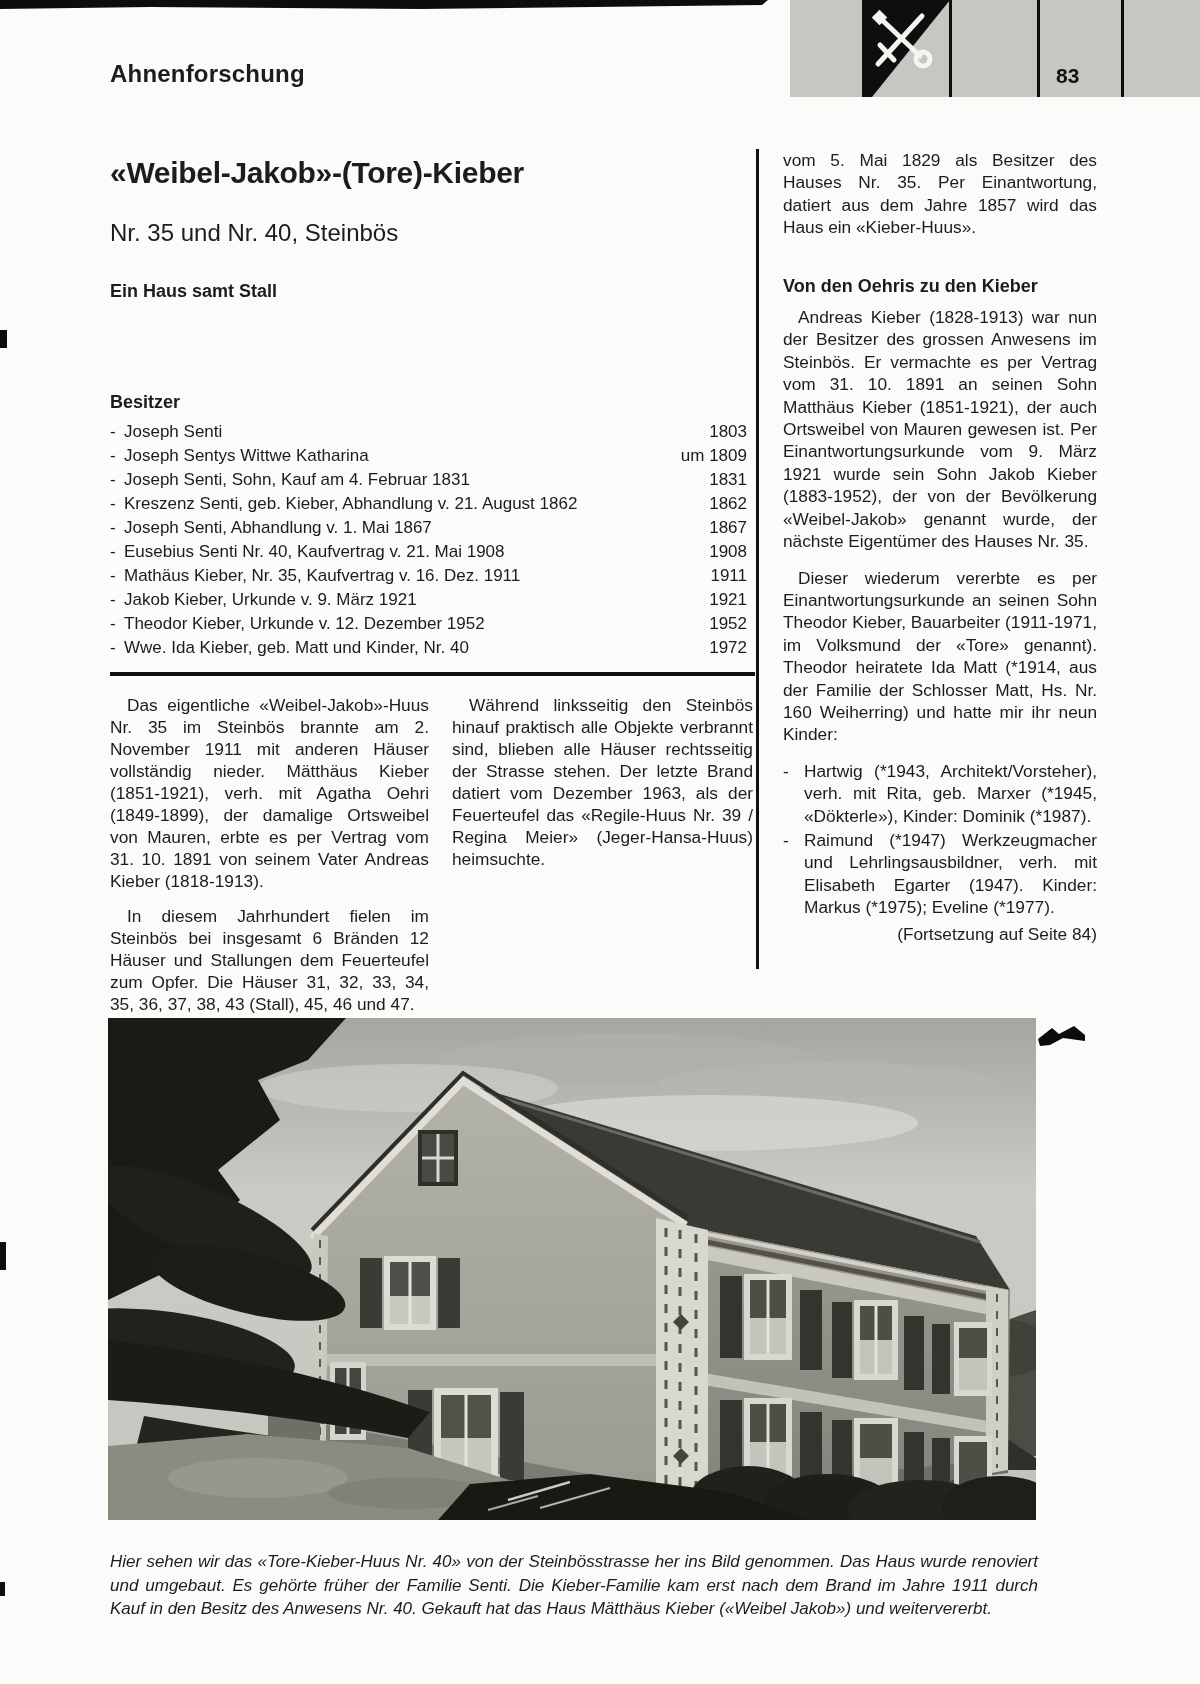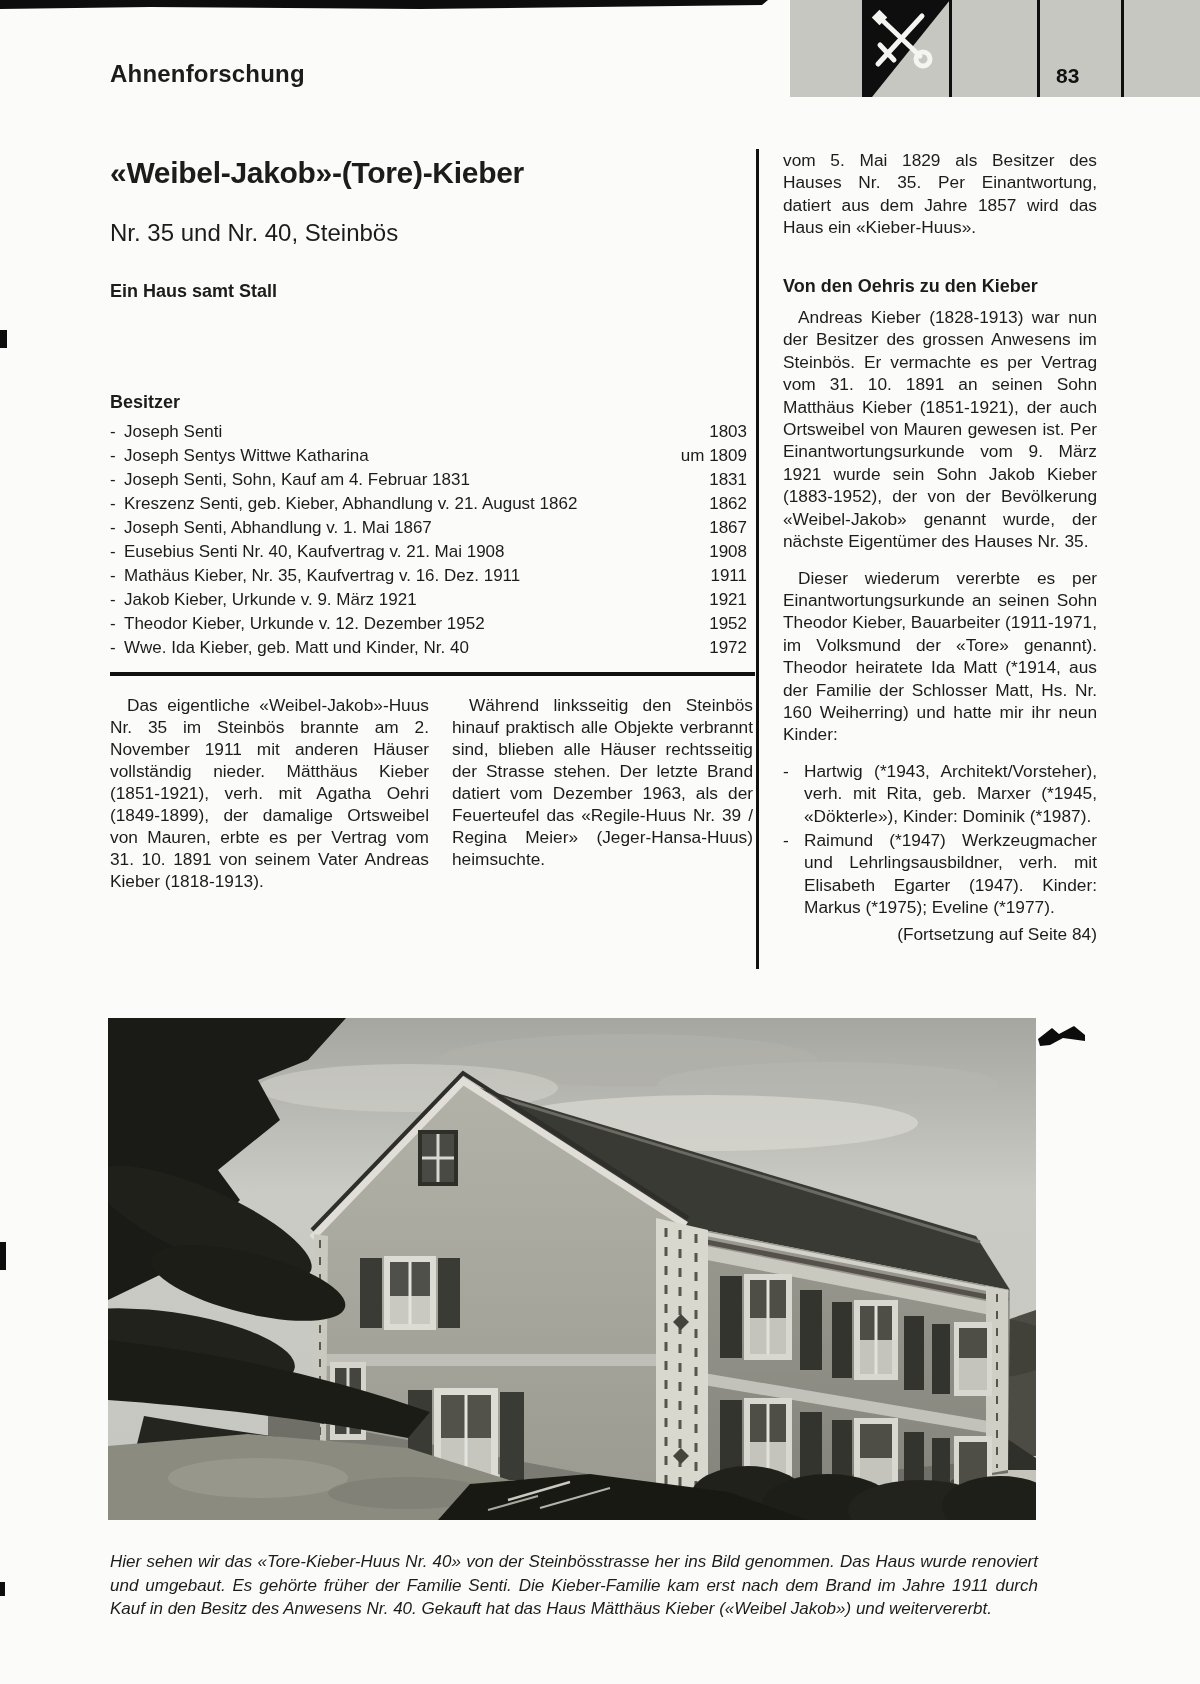--- a/index.html
+++ b/index.html
@@ -144,20 +144,21 @@
         <span class="owner-dash">-</span>
         <span class="owner-name">Wwe. Ida Kieber, geb. Matt und Kinder, Nr. 40</span>
         <span class="owner-year">1972</span>
       </div>
   </div>
 
   <div class="abs owners-rule"></div>
 
   <div class="abs bodycol col-left">
     <p>Das eigentliche «Weibel-Jakob»-Huus Nr. 35 im Steinbös brannte am 2. November 1911 mit anderen Häuser vollständig nieder. Mätthäus Kieber (1851-1921), verh. mit Agatha Oehri (1849-1899), der damalige Ortsweibel von Mauren, erbte es per Vertrag vom 31. 10. 1891 von seinem Vater Andreas Kieber (1818-1913).</p>
+    <p>In diesem Jahrhundert fielen im Steinbös bei insgesamt 6 Bränden 12 Häuser und Stallungen dem Feuerteufel zum Opfer. Die Häuser 31, 32, 33, 34, 35, 36, 37, 38, 43 (Stall), 45, 46 und 47.</p>
   </div>
 
   <div class="abs bodycol col-mid">
     <p>Während linksseitig den Steinbös hinauf praktisch alle Objekte verbrannt sind, blieben alle Häuser rechtsseitig der Strasse stehen. Der letzte Brand datiert vom Dezember 1963, als der Feuerteufel das «Regile-Huus Nr. 39 / Regina Meier» (Jeger-Hansa-Huus) heimsuchte.</p>
   </div>
 
   <div class="abs divider-v"></div>
 
   <div class="abs col-right">
     <p class="cont-para" style="text-indent:0;">vom 5. Mai 1829 als Besitzer des Hauses Nr. 35. Per Einantwortung, datiert aus dem Jahre 1857 wird das Haus ein «Kieber-Huus».</p>

